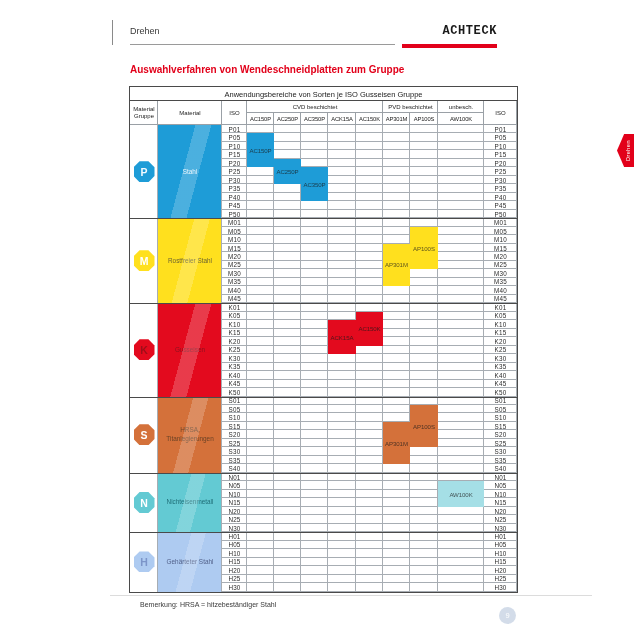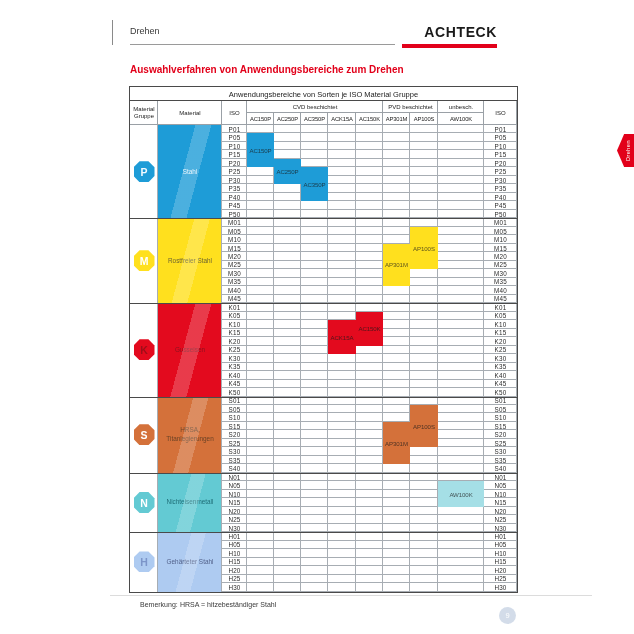--- a/index.html
+++ b/index.html
@@ -4,22 +4,22 @@
 <style>
   html,body{margin:0;padding:0;background:#fff;}
   .page{position:relative;width:634px;height:634px;background:#ffffff;
         font-family:"Liberation Sans",sans-serif;overflow:hidden;}
   .abs{position:absolute;}
 
   
   .tick{left:112px;top:20px;width:1px;height:25px;background:#8a8a8a;}
   .sec-label{left:130px;top:26px;font-size:9px;color:#3a3a3a;}
   .rule{left:130px;top:44px;width:265px;height:1px;background:#9a9a9a;}
-  .brand{left:400px;top:24px;width:97px;text-align:right;font-size:14px;
-         font-weight:900;letter-spacing:.6px;color:#1a1a1a;}
+  .brand{left:400px;top:24px;width:97px;text-align:right;font-size:12px;
+         font-weight:900;letter-spacing:.6px;color:#1a1a1a;font-family:Liberation Mono, monospace;}
   .brand-bar{left:402px;top:44px;width:95px;height:4px;background:#E2001A;}
   .doc-title{left:130px;top:64px;font-size:10px;font-weight:bold;color:#E2001A;}
 
   
   .apptable{left:130px;top:87px;width:387px;outline:1px solid #4a4a4a;background:#fff;}
   .t-title{height:14px;box-shadow:inset 0 -1px 0 0 #4a4a4a;display:flex;align-items:center;
            justify-content:center;font-size:7.5px;color:#222;}
   #thead{display:grid;grid-template-columns:28px 64px 25px 27px 27px 27px 28px 27px 27px 28px 46px 33px;
          grid-template-rows:12px 12px;box-shadow:inset 0 -1px 0 0 #4a4a4a;}
   .hc{box-shadow:inset -1px -1px 0 0 #9aa0a6;display:flex;flex-direction:column;align-items:center;
@@ -58,24 +58,24 @@
 <body>
 
 <div class="page">
 
   <div class="abs tick"></div>
   <span class="abs sec-label">Drehen</span>
   <div class="abs rule"></div>
   <div class="abs brand">ACHTECK</div>
   <div class="abs brand-bar" style="background: rgb(226, 0, 26);"></div>
 
-  <div class="abs doc-title" style="color: rgb(226, 0, 26);">Auswahlverfahren von Anwendungsbereiche zum Drehen</div>
+  <div class="abs doc-title" style="color: rgb(226, 0, 26);">Auswahlverfahren von Wendeschneidplatten zum Gruppe</div>
 
   <div class="abs apptable">
-    <div class="t-title">Anwendungsbereiche von Sorten je ISO Material Gruppe</div>
+    <div class="t-title">Anwendungsbereiche von Sorten je ISO Gusseisen Gruppe</div>
 
     <div id="thead">
       <div class="hc" style="grid-column:1;grid-row:1/3;">
         <span>Material</span>
         <span>Gruppe</span>
       </div>
       <div class="hc" style="grid-column:2;grid-row:1/3;">Material</div>
       <div class="hc" style="grid-column:3;grid-row:1/3;">ISO</div>
       <div class="hc" style="grid-column:4/9;grid-row:1;">CVD beschichtet</div>
       <div class="hc" style="grid-column:9/11;grid-row:1;">PVD beschichtet</div>

